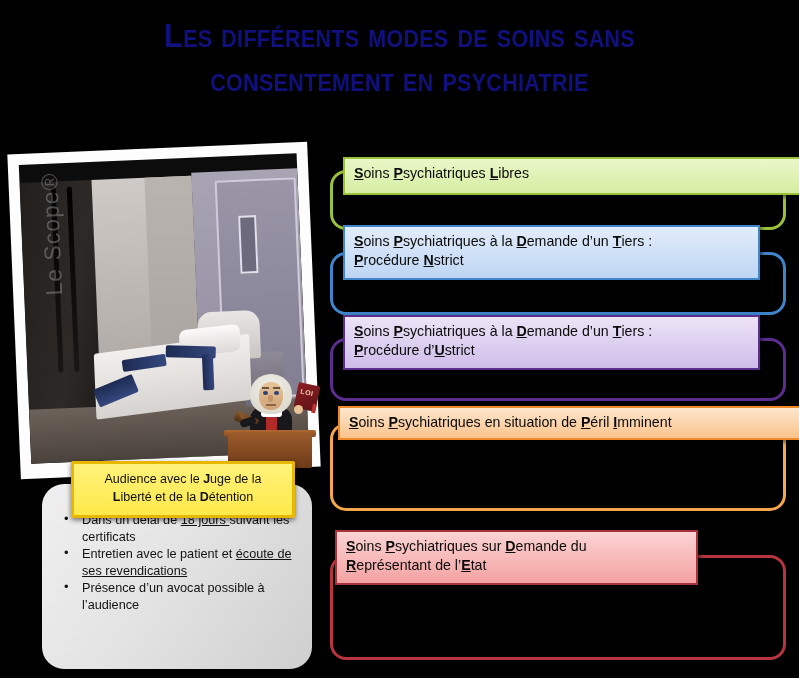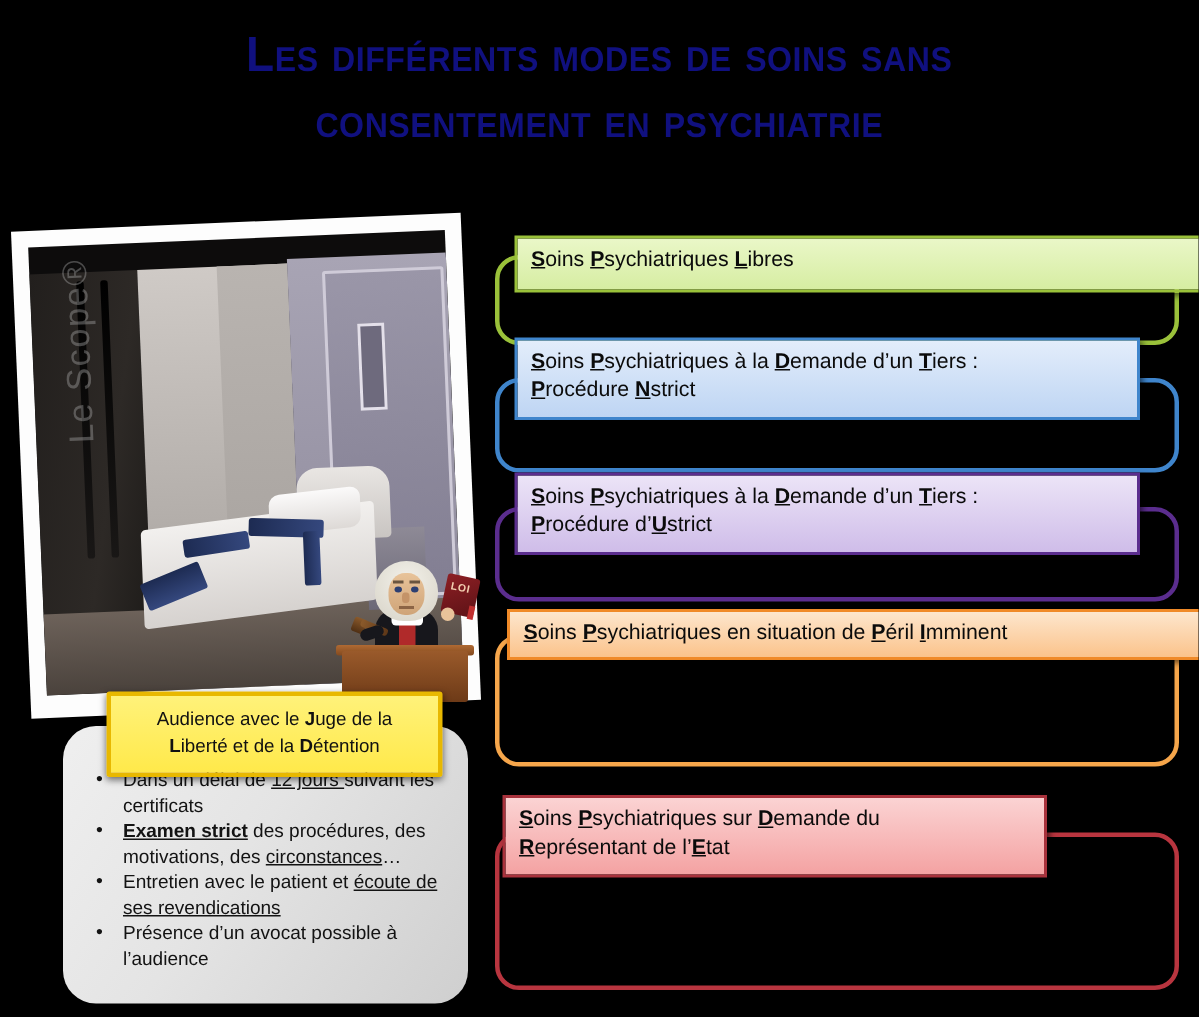--- a/index.html
+++ b/index.html
@@ -183,22 +183,21 @@
   <div class="j j-mouth"></div>
   <div class="j j-gavel-head"></div>
   <div class="j j-gavel"></div>
   <div class="j j-arm"></div>
   <div class="j j-podium-top"></div>
   <div class="j j-podium"></div>
 </div>
 
 <div id="gray-panel"></div>
 <ul id="bullets">
-    <li><span>Dans un délai de </span><u style="font-weight: normal;">12 jours </u><span>suivant les certificats</span></li>
-    <li><u style="font-weight: bold;">Examen strict</u><span> des procédures, des motivations, des </span><u style="font-weight: normal;">circonstances</u><span>…</span></li>
+    <li><span>Dans un délai de </span><u style="font-weight: normal;">18 jours </u><span>suivant les certificats</span></li>
     <li><span>Entretien avec le patient et </span><u style="font-weight: normal;">écoute de ses revendications</u></li>
     <li><span>Présence d’un avocat possible à l’audience</span></li>
   </ul>
 
 <div id="yellow-box">
     <div>Audience avec le <b>J</b>uge de la</div>
     <div><b>L</b>iberté et de la <b>D</b>étention</div>
   </div>
 
 <div id="modes">

